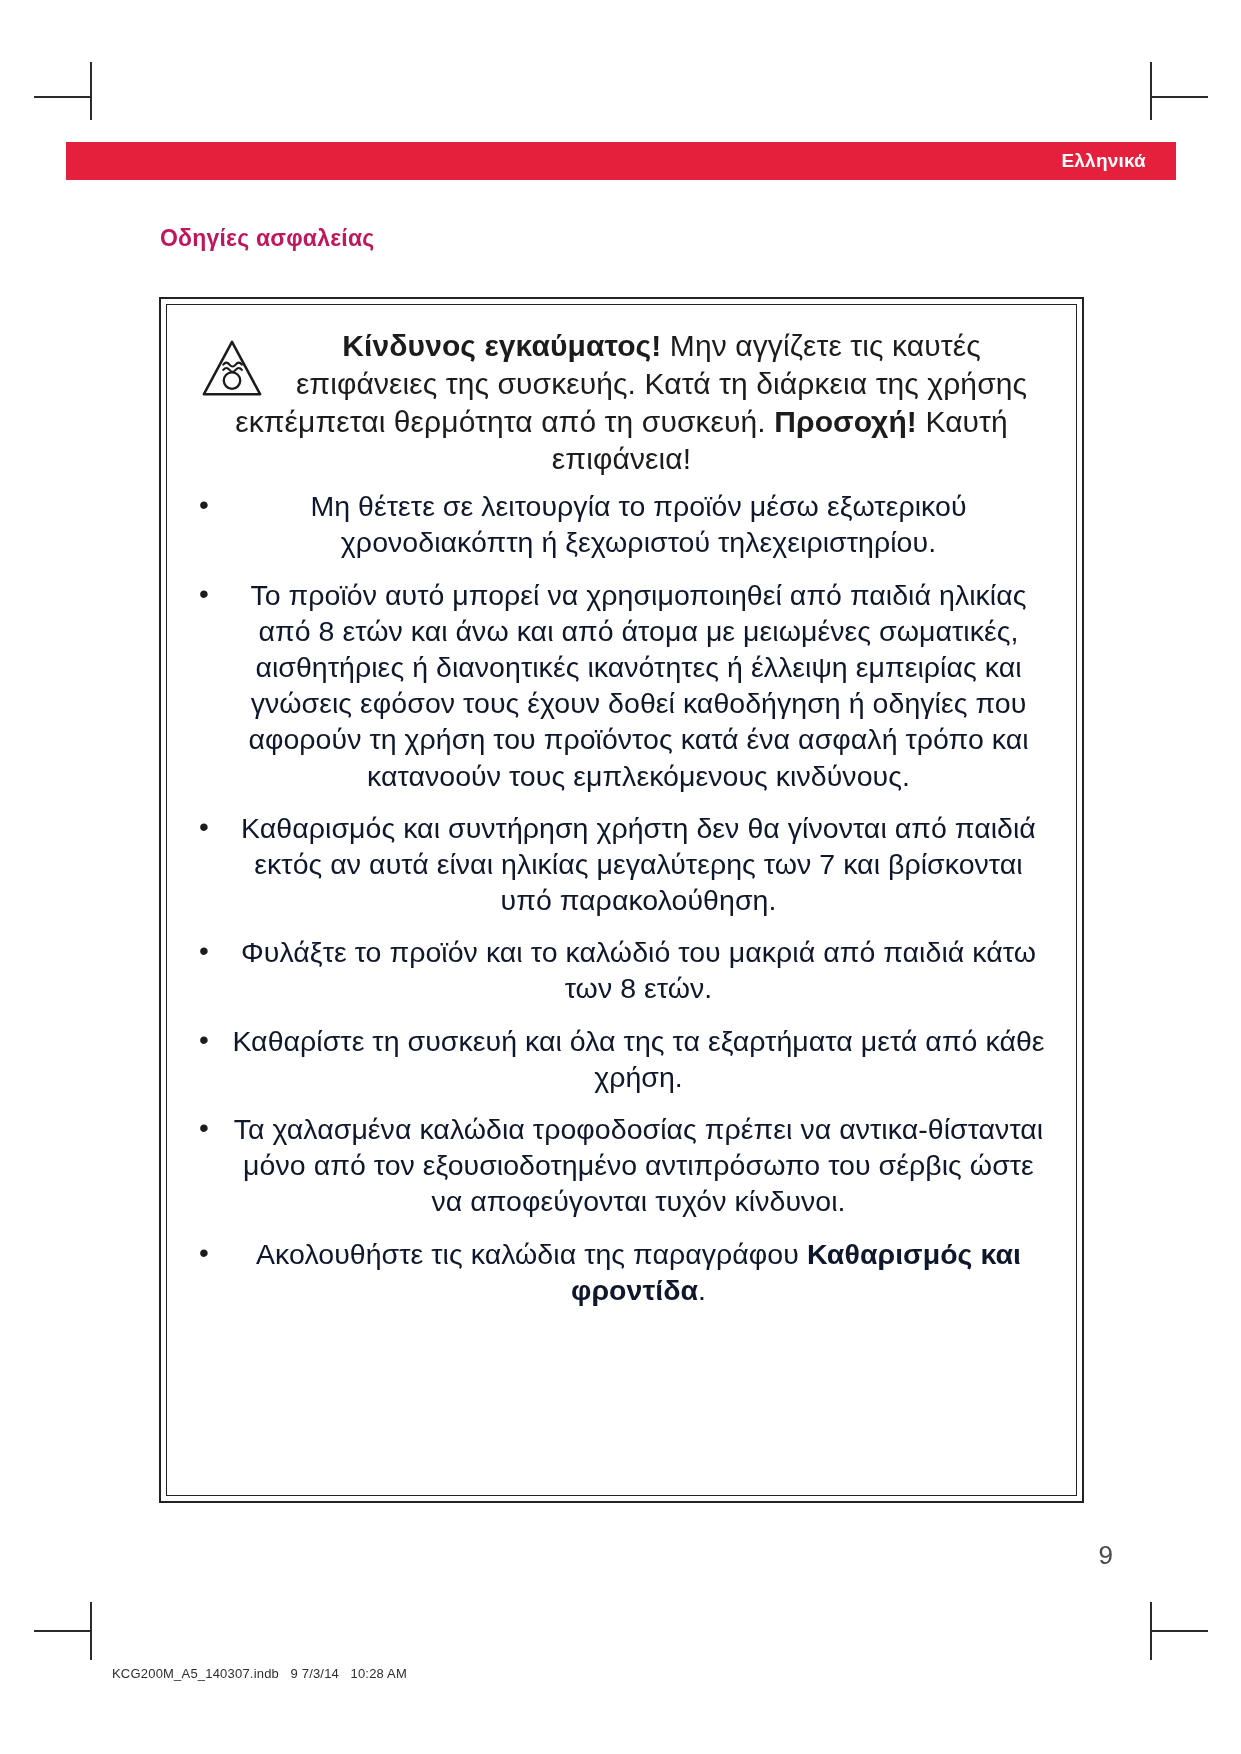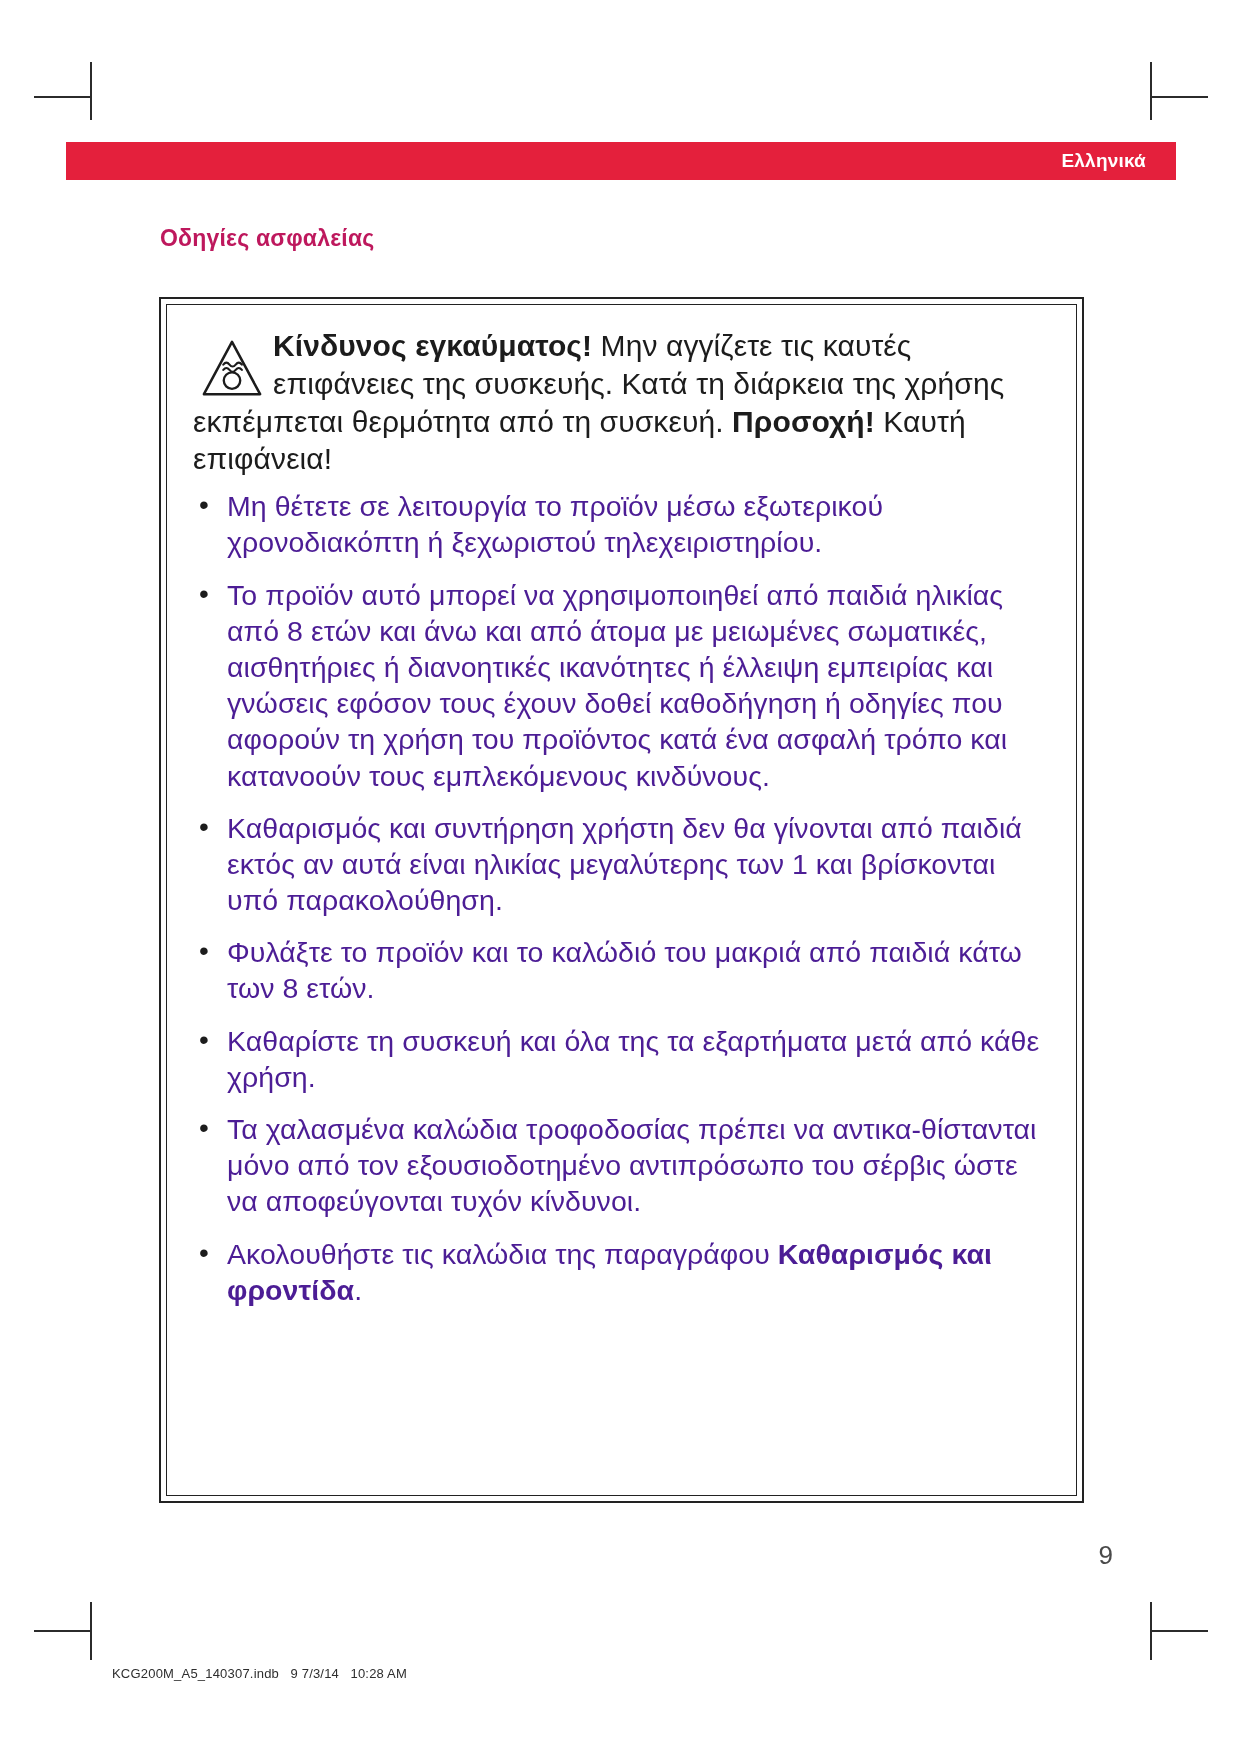--- a/index.html
+++ b/index.html
@@ -82,20 +82,21 @@
   .warning-box-inner {
     position: absolute;
     left: 5px;
     top: 5px;
     right: 5px;
     bottom: 5px;
     border: 1px solid #222222;
     box-sizing: border-box;
     padding: 22px 26px 0 26px;
     overflow: hidden;
+    text-align: center;
   }
 
   
   .hot-icon {
     float: left;
     width: 62px;
     height: 62px;
     margin: 10px 10px 2px 8px;
   }
 
@@ -114,21 +115,21 @@
     list-style: none;
     margin: 10px 0 0 0;
     padding: 0;
   }
   ul.bullets > li {
     position: relative;
     padding-left: 34px;
     margin-bottom: 16px;
     font-size: 28.5px;
     line-height: 1.27;
-    color: #4c1d95;
+    color: #0f172a;
     letter-spacing: 0.05px;
   }
   ul.bullets > li::before {
     content: "\2022";
     position: absolute;
     left: 6px;
     top: -1px;
     font-size: 28px;
     color: #1c1c1c;
   }
@@ -182,21 +183,21 @@
       <circle cx="32" cy="45" r="8.5" fill="none" stroke="#1c1c1c" stroke-width="2.4"></circle>
       <path d="M23 34 q3.2 -4 6.4 0 q3.2 4 6.4 0 q3.2 -4 6.4 0" fill="none" stroke="#1c1c1c" stroke-width="2.2" stroke-linecap="round"></path>
       <path d="M23 28.5 q3.2 -4 6.4 0 q3.2 4 6.4 0 q3.2 -4 6.4 0" fill="none" stroke="#1c1c1c" stroke-width="2.2" stroke-linecap="round"></path>
     </svg>
 
     <p class="danger-para"><span class="strong">Κίνδυνος εγκαύματος!</span><span> Μην αγγίζετε τις καυτές επιφάνειες της συσκευής. Κατά τη διάρκεια της χρήσης εκπέμπεται θερμότητα από τη συσκευή. </span><span class="strong">Προσοχή!</span><span> Καυτή επιφάνεια!</span></p>
 
     <ul class="bullets">
       <li><span>Μη θέτετε σε λειτουργία το προϊόν μέσω εξωτερικού χρονοδιακόπτη ή ξεχωριστού τηλεχειριστηρίου.</span></li>
       <li><span>Το προϊόν αυτό μπορεί να χρησιμοποιηθεί από παιδιά ηλικίας από 8 ετών και άνω και από άτομα με μειωμένες σωματικές, αισθητήριες ή διανοητικές ικανότητες ή έλλειψη εμπειρίας και γνώσεις εφόσον τους έχουν δοθεί καθοδήγηση ή οδηγίες που αφορούν τη χρήση του προϊόντος κατά ένα ασφαλή τρόπο και κατανοούν τους εμπλεκόμενους κινδύνους.</span></li>
-      <li><span>Καθαρισμός και συντήρηση χρήστη δεν θα γίνονται από παιδιά εκτός αν αυτά είναι ηλικίας μεγαλύτερης των 1 και βρίσκονται υπό παρακολούθηση.</span></li>
+      <li><span>Καθαρισμός και συντήρηση χρήστη δεν θα γίνονται από παιδιά εκτός αν αυτά είναι ηλικίας μεγαλύτερης των 7 και βρίσκονται υπό παρακολούθηση.</span></li>
       <li><span>Φυλάξτε το προϊόν και το καλώδιό του μακριά από παιδιά κάτω των 8 ετών.</span></li>
       <li><span>Καθαρίστε τη συσκευή και όλα της τα εξαρτήματα μετά από κάθε χρήση.</span></li>
       <li><span>Τα χαλασμένα καλώδια τροφοδοσίας πρέπει να αντικα-θίστανται μόνο από τον εξουσιοδοτημένο αντιπρόσωπο του σέρβις ώστε να αποφεύγονται τυχόν κίνδυνοι.</span></li>
       <li><span>Ακολουθήστε τις καλώδια της παραγράφου </span><span class="strong">Καθαρισμός και φροντίδα</span><span>.</span></li>
     </ul>
 
   </div>
 </div>
 
 <div class="page-number">9</div>

